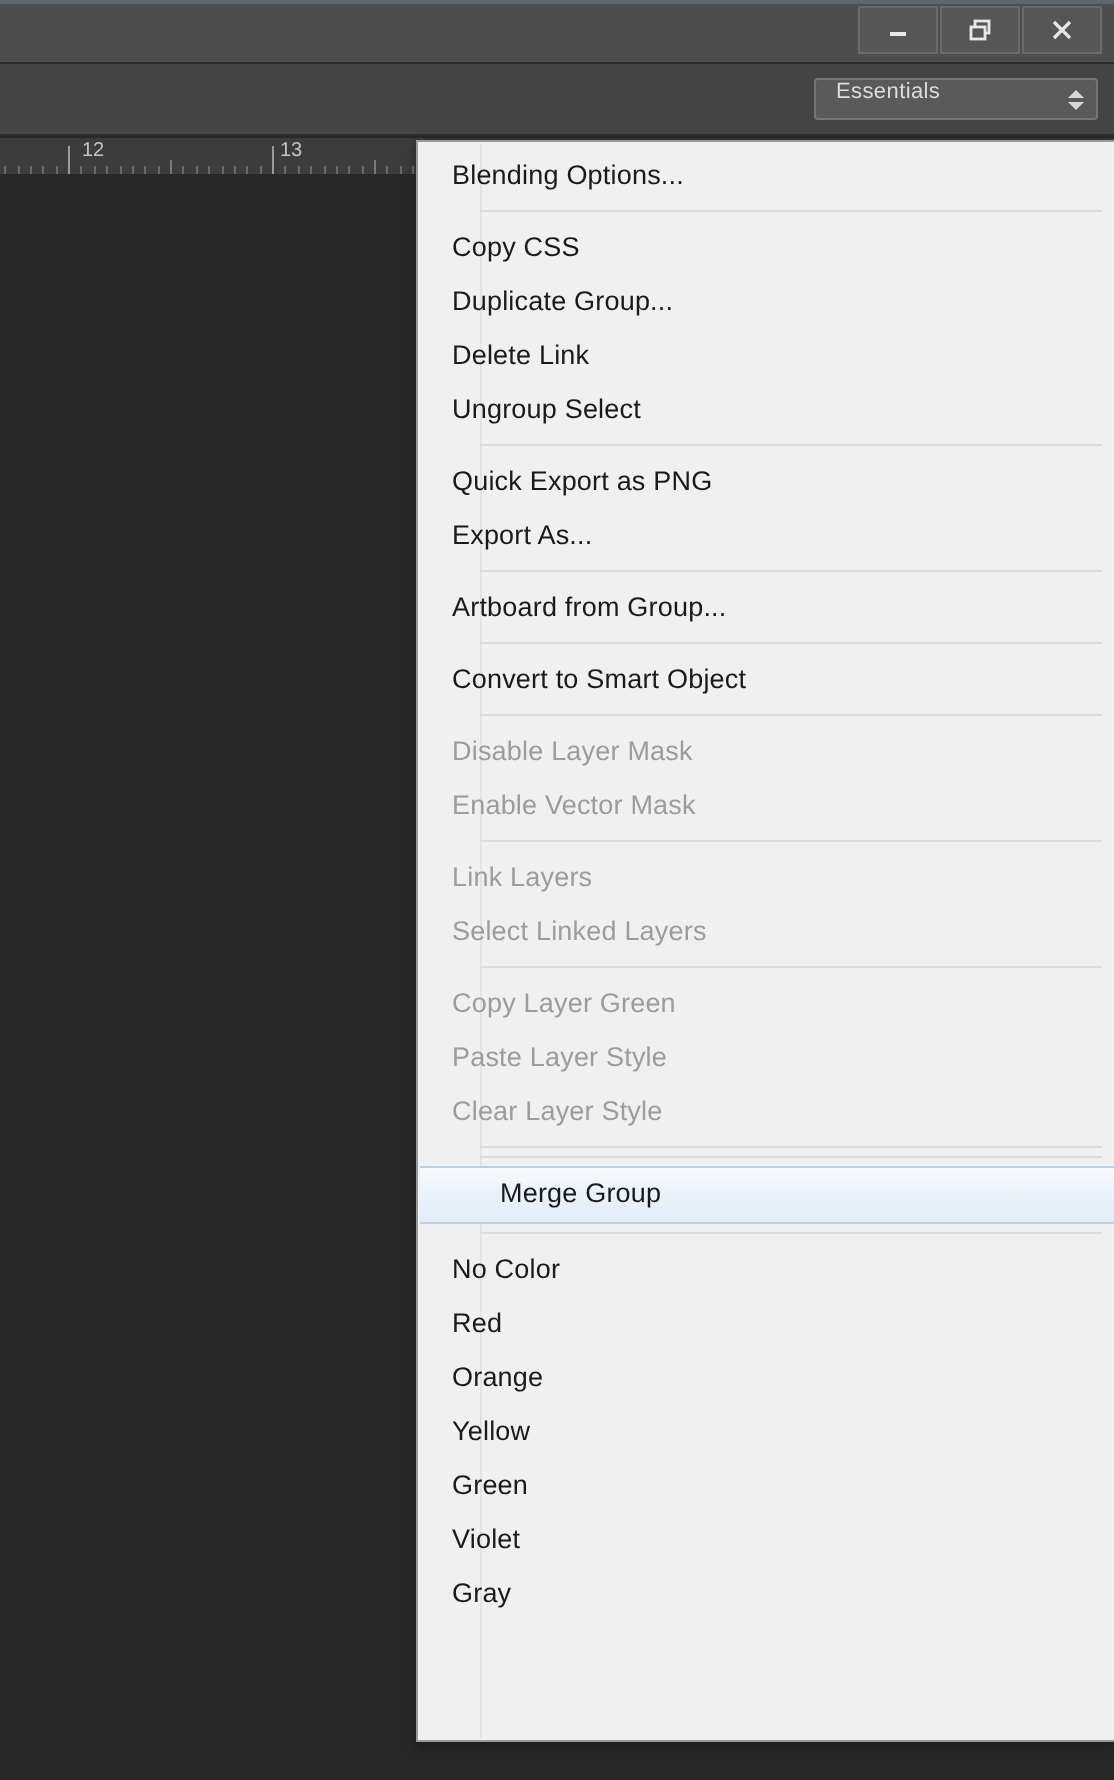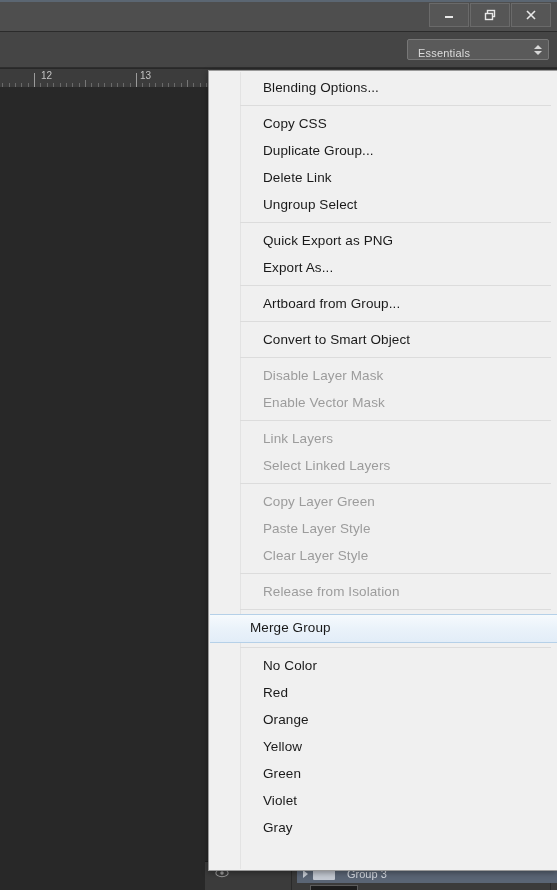--- a/index.html
+++ b/index.html
@@ -73,21 +73,21 @@
     position: absolute;
     right: 8px;
     top: 7px;
     width: 142px;
     height: 21px;
     background: #5a5a5a;
     border: 1px solid #777;
     border-radius: 2px;
     box-sizing: border-box;
     display: flex;
-    align-items: flex-end;
+    align-items: flex-start;
     padding-left: 10px;
     color: #dcdcdc;
     font-size: 11px;
     letter-spacing: .2px;
   }
   .workspace-arrows {
     position: absolute;
     right: 6px;
     top: 50%;
     transform: translateY(-50%);
@@ -250,21 +250,21 @@
     border-right: 1px solid #e3e3e3;
   }
   .menu-list {
     position: relative;
     padding-top: 3px;
   }
   .menu-item {
     position: relative;
     height: 27px;
     line-height: 27px;
-    padding-left: 54px;
+    padding-left: 17px;
     font-size: 13.5px;
     color: #1a1a1a;
     white-space: nowrap;
     font-family: "Liberation Sans", sans-serif;
     letter-spacing: .1px;
   }
   .menu-item.disabled {
     color: #9c9c9c;
   }
   .menu-item.highlighted {
@@ -356,34 +356,20 @@
         <div class="ruler-tick minor" style="left: 206px;"></div>
         <div class="ruler-label" style="left: 41px;">12</div>
         <div class="ruler-label" style="left: 140px;">13</div>
       </div>
   </div>
 
   <div class="ps-canvas"></div>
 
   <div class="right-scroll"></div>
 
-  <div class="layers-strip">
-    <div class="panel-divider"></div>
-    <div class="panel-divider2"></div>
-    <svg class="layer-eye" viewBox="0 0 16 16">
-      <ellipse cx="8" cy="8" rx="7" ry="4.2" fill="none" stroke="#bdbdbd" stroke-width="1.2"></ellipse>
-      <circle cx="8" cy="8" r="2" fill="#bdbdbd"></circle>
-    </svg>
-    <div class="layer-row">
-      <span class="layer-arrow"></span>
-      <span class="layer-folder"></span>
-      <span class="layer-name">Group 3</span>
-    </div>
-    <div class="layer-thumb"></div>
-  </div>
 
   <div id="context-menu">
     <div class="menu-gutter"></div>
     <div class="menu-list" id="menu-list">
         <div class="menu-item">Blending Options...</div>
         <div class="menu-sep"></div>
         <div class="menu-item">Copy CSS</div>
         <div class="menu-item">Duplicate Group...</div>
         <div class="menu-item">Delete Link</div>
         <div class="menu-item">Ungroup Select</div>
@@ -398,21 +384,20 @@
         <div class="menu-item disabled">Disable Layer Mask</div>
         <div class="menu-item disabled">Enable Vector Mask</div>
         <div class="menu-sep"></div>
         <div class="menu-item disabled">Link Layers</div>
         <div class="menu-item disabled">Select Linked Layers</div>
         <div class="menu-sep"></div>
         <div class="menu-item disabled">Copy Layer Green</div>
         <div class="menu-item disabled">Paste Layer Style</div>
         <div class="menu-item disabled">Clear Layer Style</div>
         <div class="menu-sep"></div>
-        <div class="menu-item disabled">Release from Isolation</div>
         <div class="menu-sep"></div>
         <div class="menu-item highlighted">Merge Group</div>
         <div class="menu-sep"></div>
         <div class="menu-item">No Color</div>
         <div class="menu-item">Red</div>
         <div class="menu-item">Orange</div>
         <div class="menu-item">Yellow</div>
         <div class="menu-item">Green</div>
         <div class="menu-item">Violet</div>
         <div class="menu-item">Gray</div>

